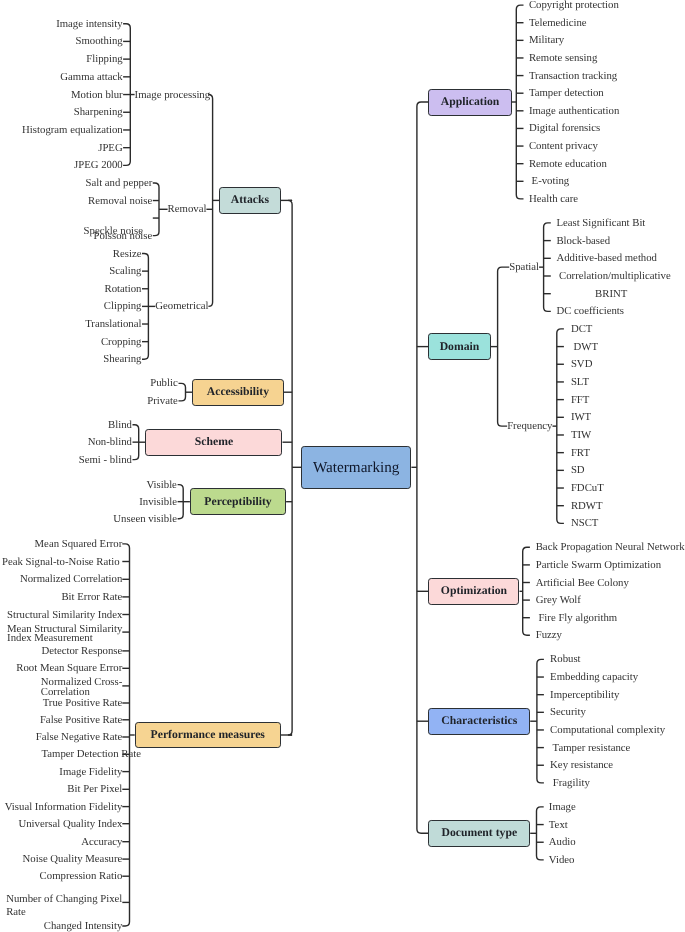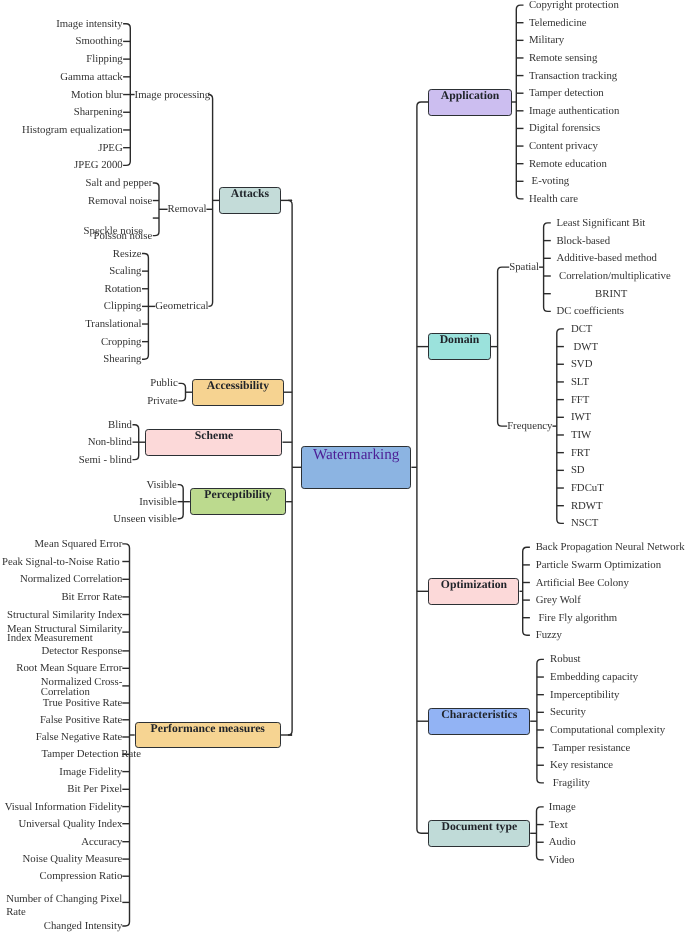--- a/index.html
+++ b/index.html
@@ -3,23 +3,23 @@
 <meta charset="utf-8">
 <style>
   html,body{margin:0;padding:0;background:#fff;}
   body{width:685px;height:932px;position:relative;overflow:hidden;
        font-family:"Liberation Serif",serif;color:#333333;
        -webkit-font-smoothing:antialiased;
        text-rendering:geometricPrecision;}
   #map{position:absolute;left:0;top:0;width:685px;height:932px;}
   svg#wires{position:absolute;left:0;top:0;width:685px;height:932px;}
   .node{position:absolute;box-sizing:border-box;border:1.35px solid #2c3034;border-radius:3.2px;
-        display:flex;justify-content:center;font-weight:bold;
+        display:flex;align-items:center;justify-content:center;font-weight:bold;
         color:#20242a;font-size:11.7px;line-height:1;}
-  .node.root{font-weight:normal;font-size:15.2px;color:#4c1d95;}
+  .node.root{font-weight:normal;font-size:15.2px;color:#0f172a;}
   .leaf{position:absolute;font-size:10.75px;line-height:8.9px;white-space:pre;}
   .leaf.ar{text-align:right;}
   .leaf.al{text-align:left;}
 </style>
 </head>
 <body>
 
 <div id="map">
   <svg id="wires" viewBox="0 0 685 932" xmlns="http://www.w3.org/2000/svg">
       <path d="M 428.4 102 L 421.09999999999997 102 Q 416.9 102 416.9 106.2 L 416.9 829.0999999999999 Q 416.9 833.3 421.09999999999997 833.3 L 428.4 833.3" fill="none" stroke="#2b2b2b" stroke-width="1.4"></path>

